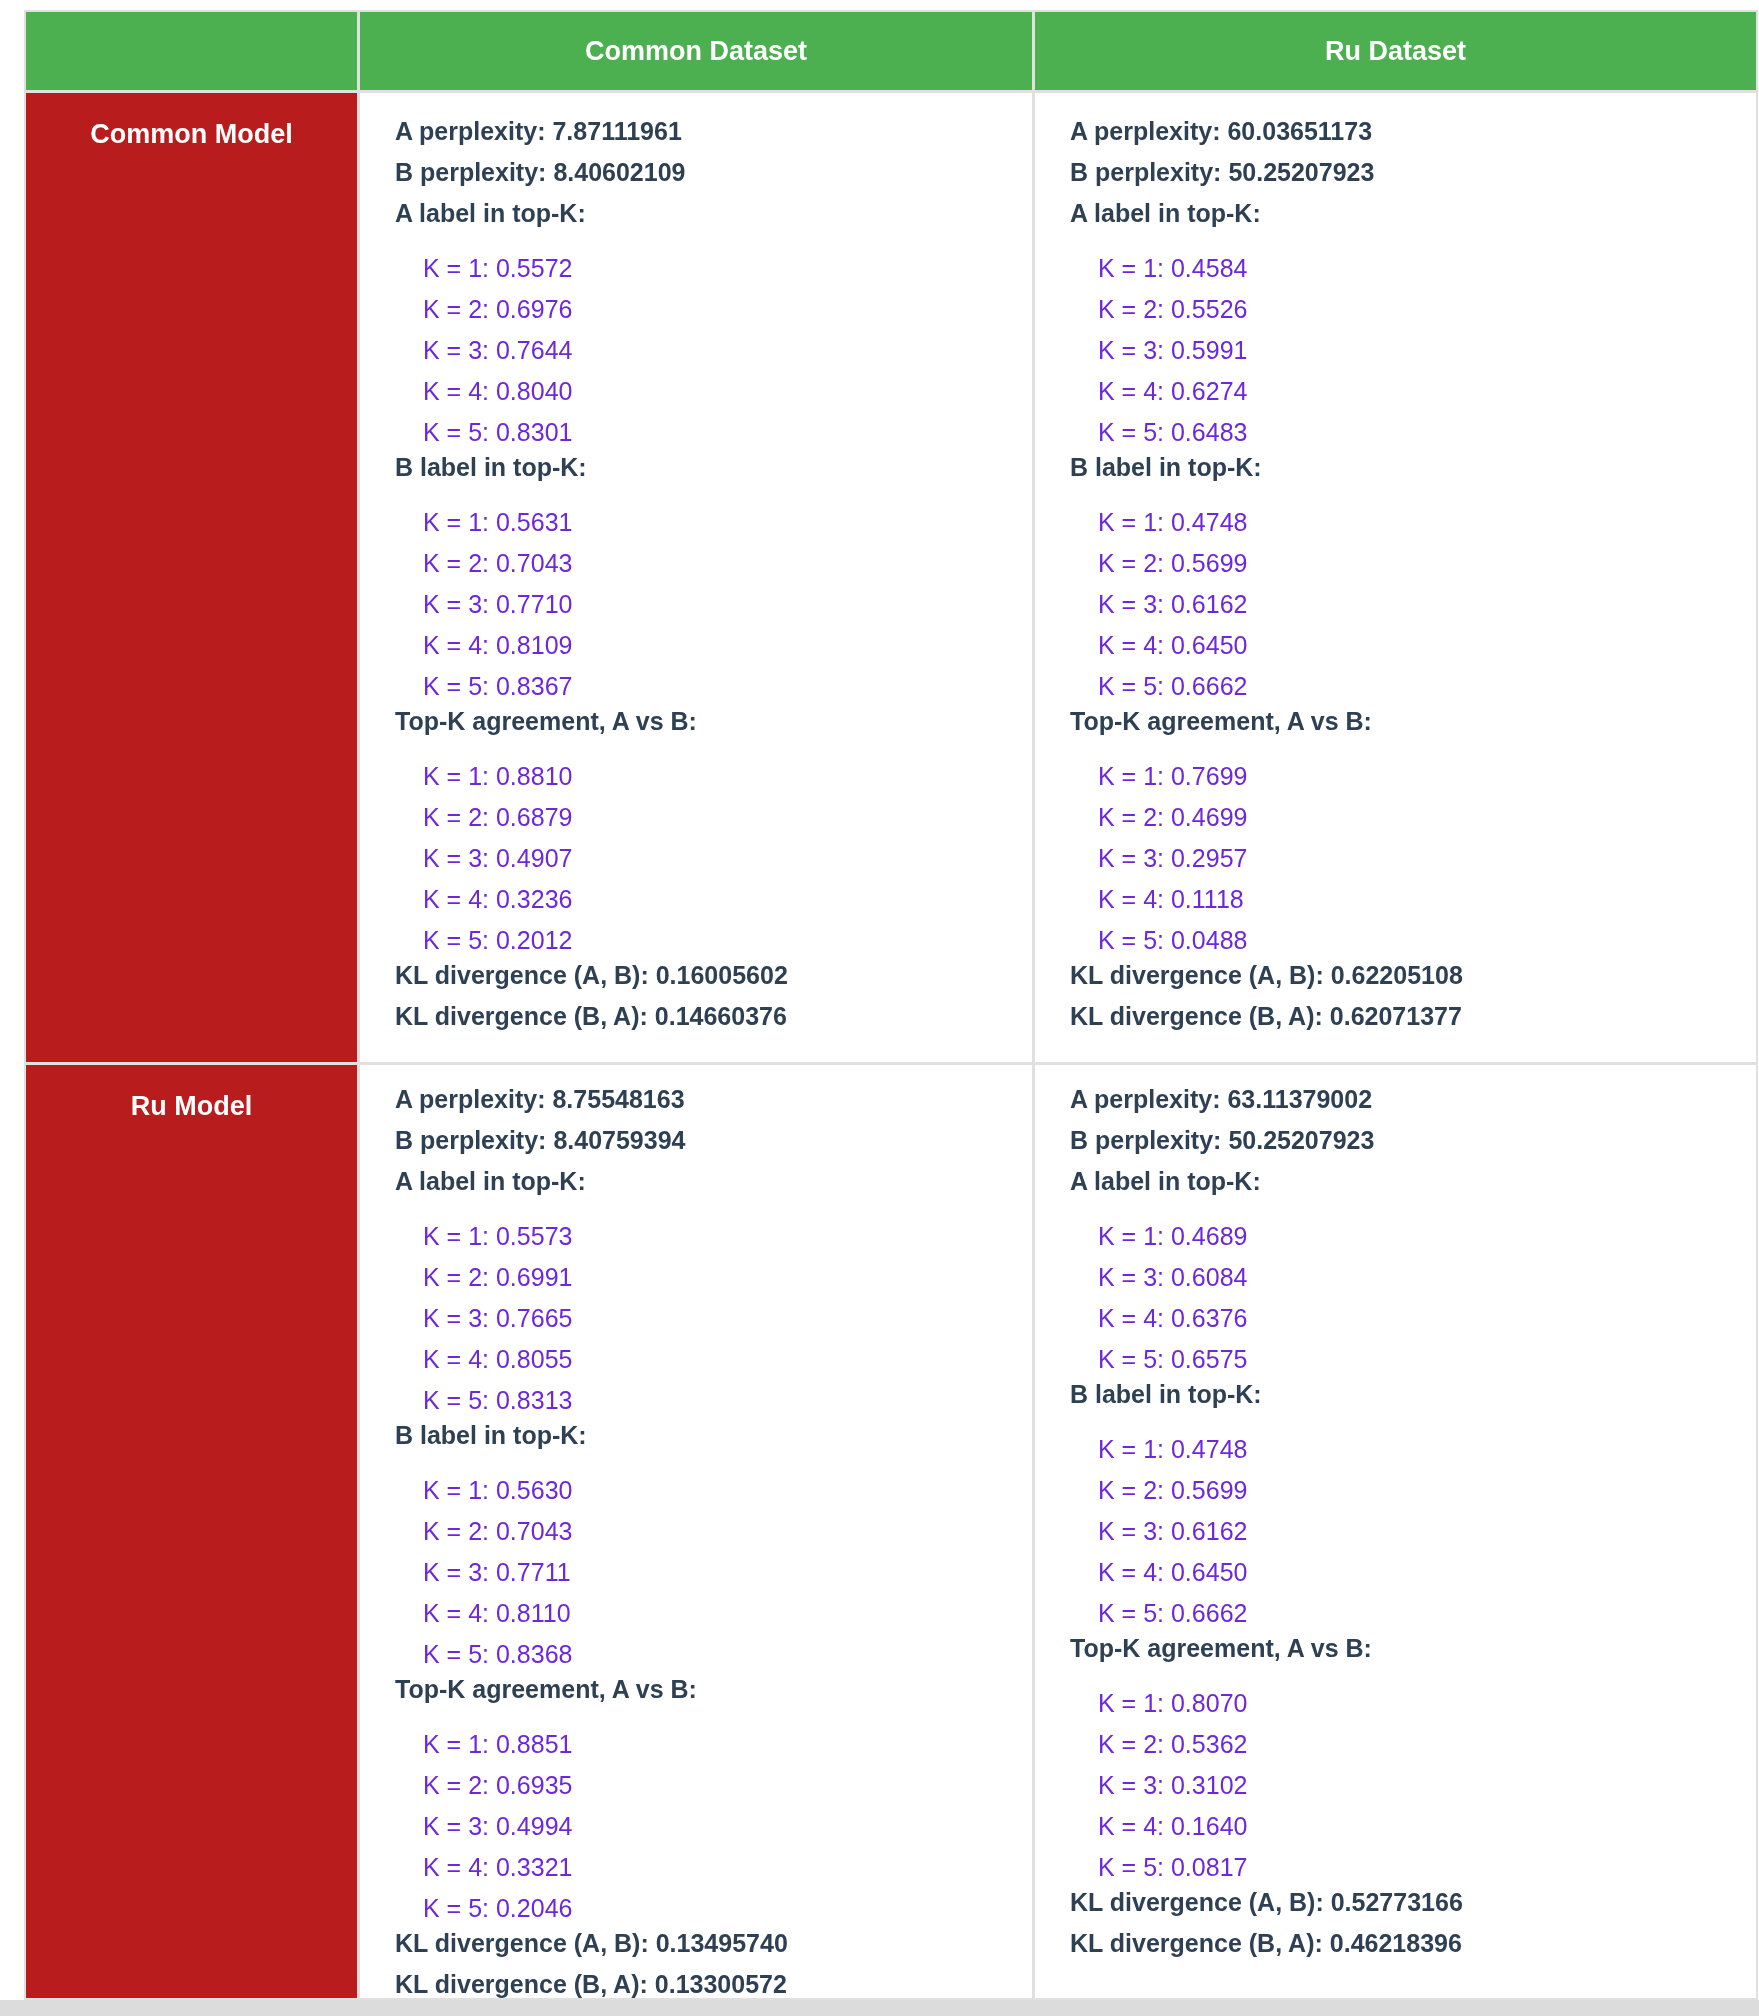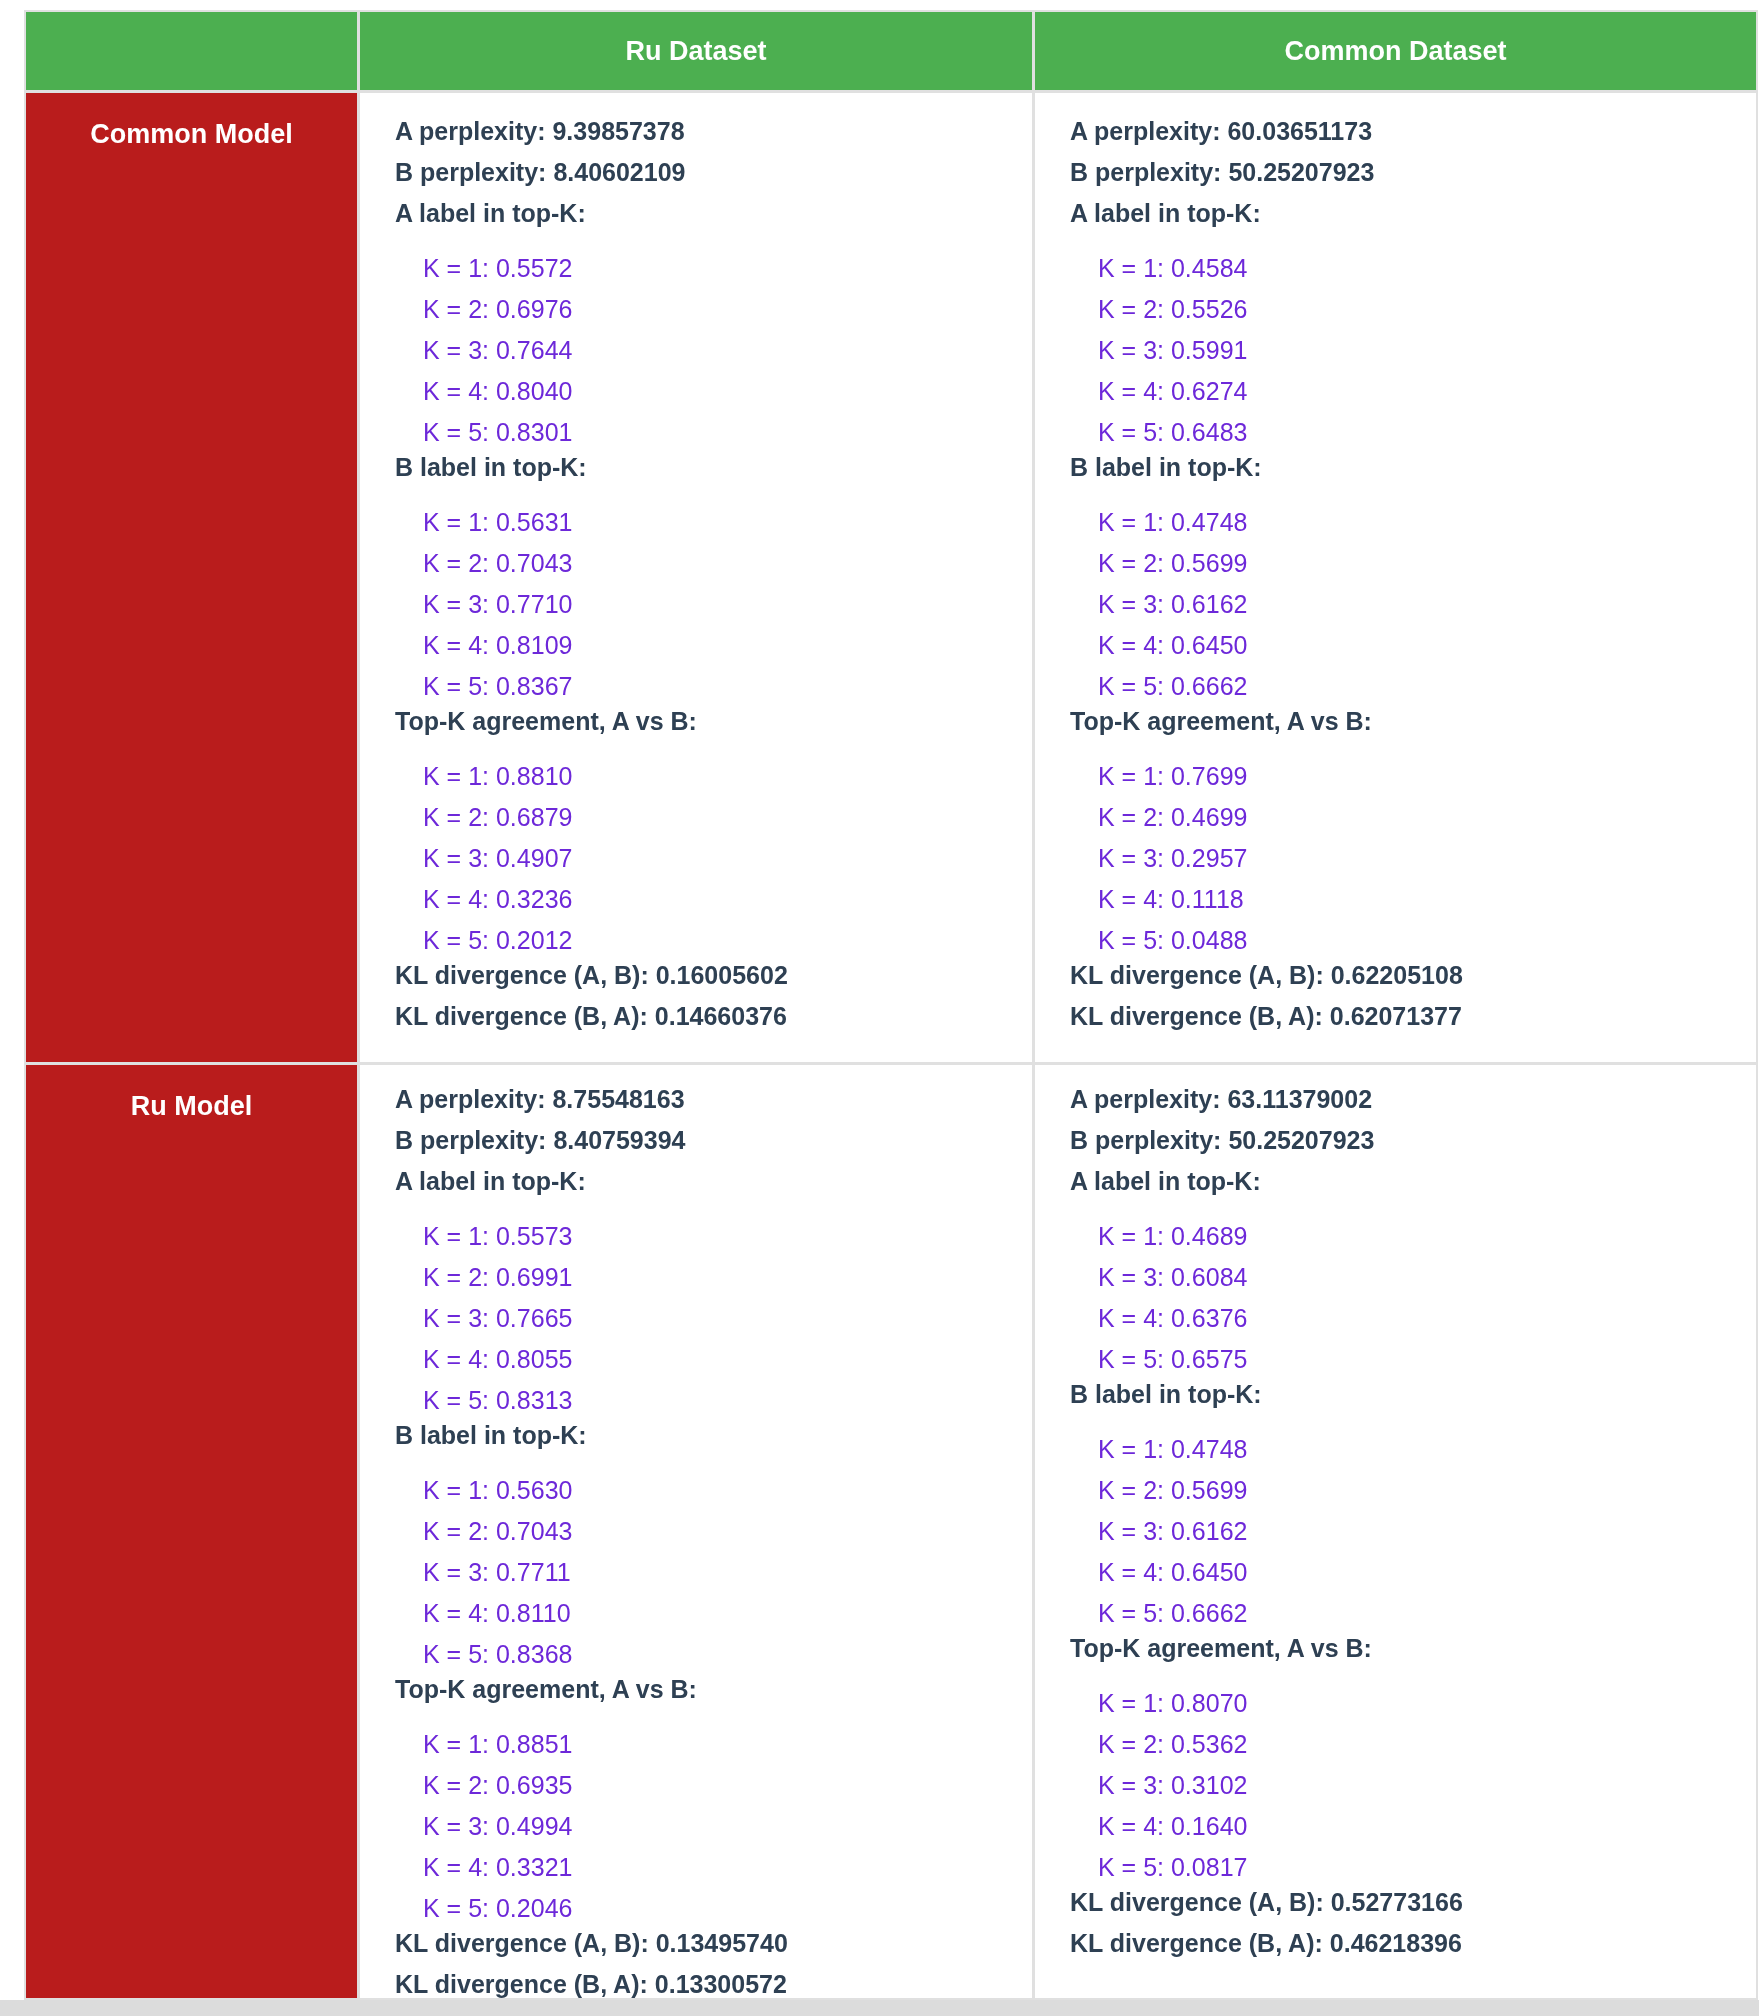--- a/index.html
+++ b/index.html
@@ -46,27 +46,27 @@
   .kgroup { margin-top: 14px; margin-bottom: -6px; }
   .strip { width: 1759px; height: 16px; background: #dcdcdc; }
 </style>
 </head>
 <body>
 
 <div class="page">
   <div class="grid">
 
     <div class="cell head"></div>
+    <div class="cell head">Common Dataset</div>
     <div class="cell head">Ru Dataset</div>
-    <div class="cell head">Common Dataset</div>
 
     <div class="cell rowhead">Common Model</div>
 
     <div class="cell body-cell">
-      <div class="line b"><span>A perplexity:</span> <span>9.39857378</span></div>
+      <div class="line b"><span>A perplexity:</span> <span>7.87111961</span></div>
       <div class="line b"><span>B perplexity:</span> <span>8.40602109</span></div>
       <div class="line b">A label in top-K:</div>
       <div class="kgroup">
         <div class="line k"><span>K = 1:</span> <span>0.5572</span></div>
         <div class="line k"><span>K = 2:</span> <span>0.6976</span></div>
         <div class="line k"><span>K = 3:</span> <span>0.7644</span></div>
         <div class="line k"><span>K = 4:</span> <span>0.8040</span></div>
         <div class="line k"><span>K = 5:</span> <span>0.8301</span></div>
       </div>
       <div class="line b">B label in top-K:</div>

